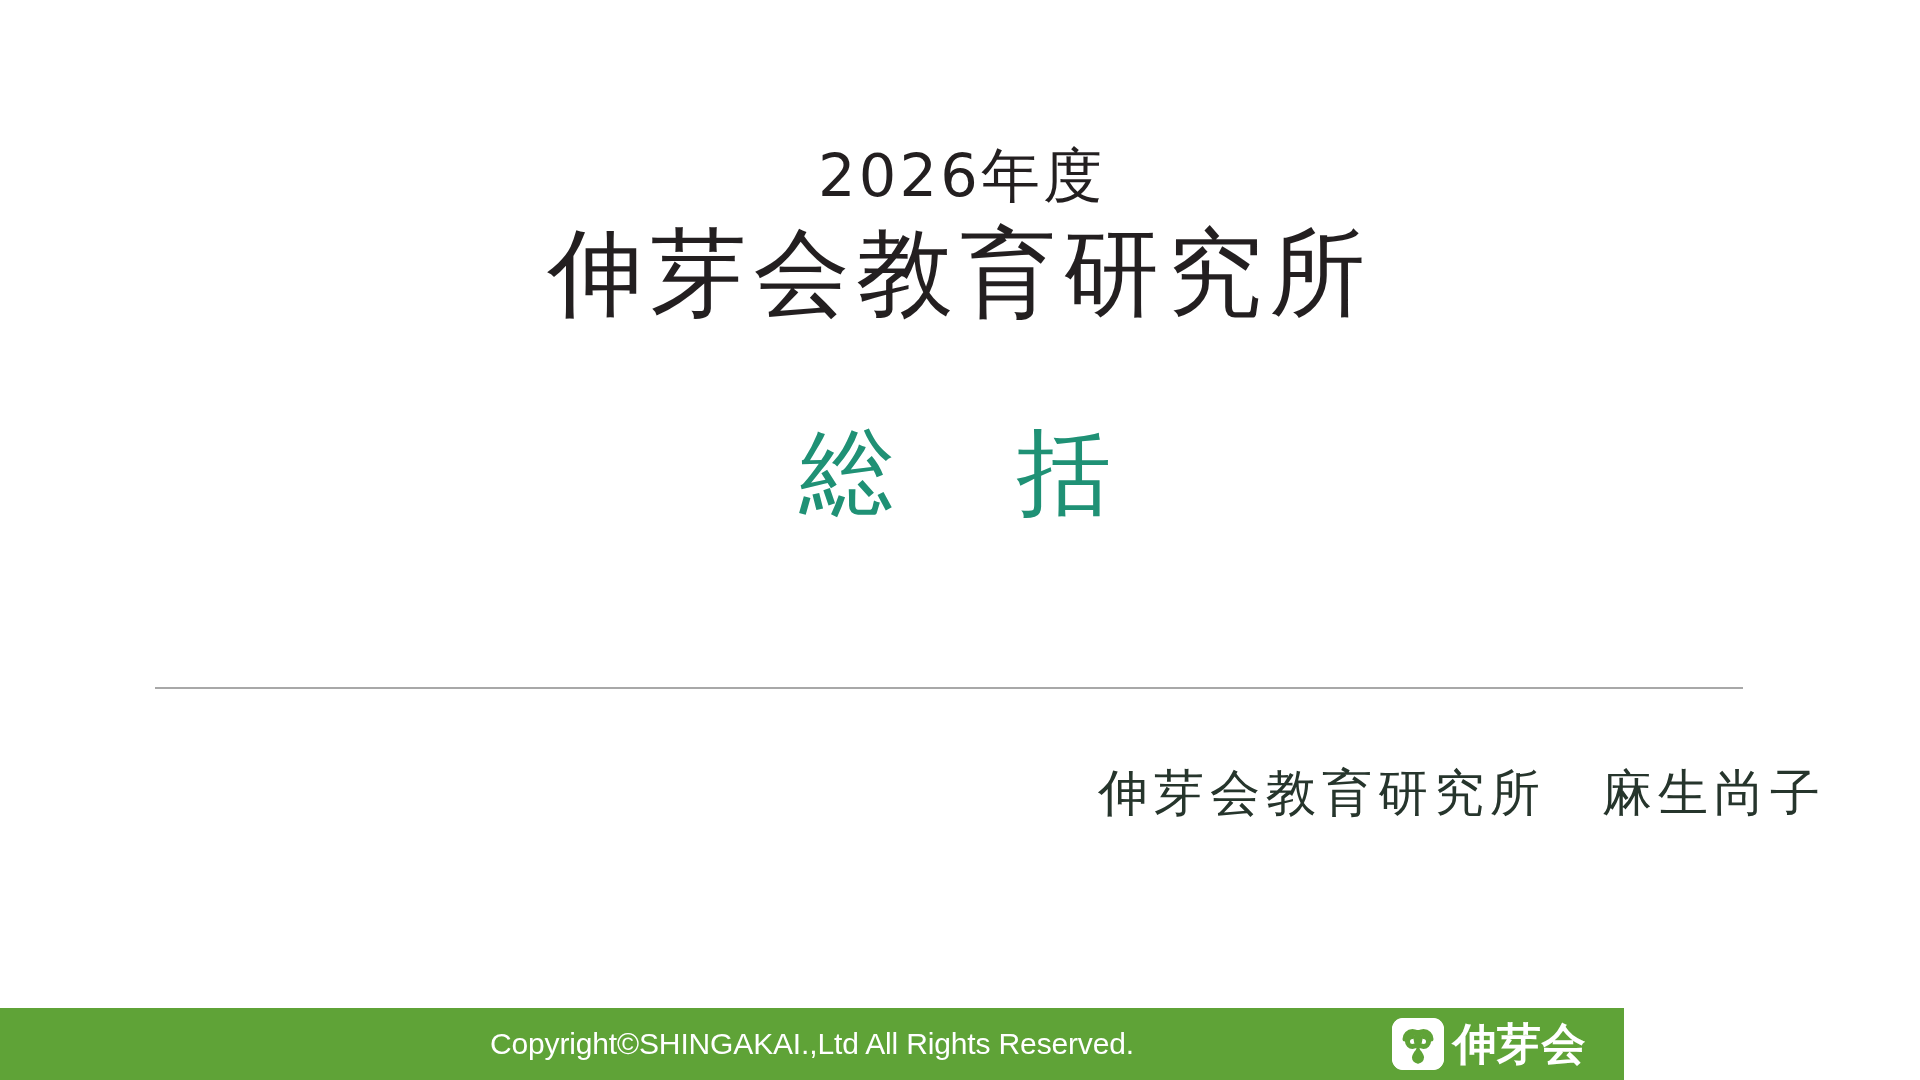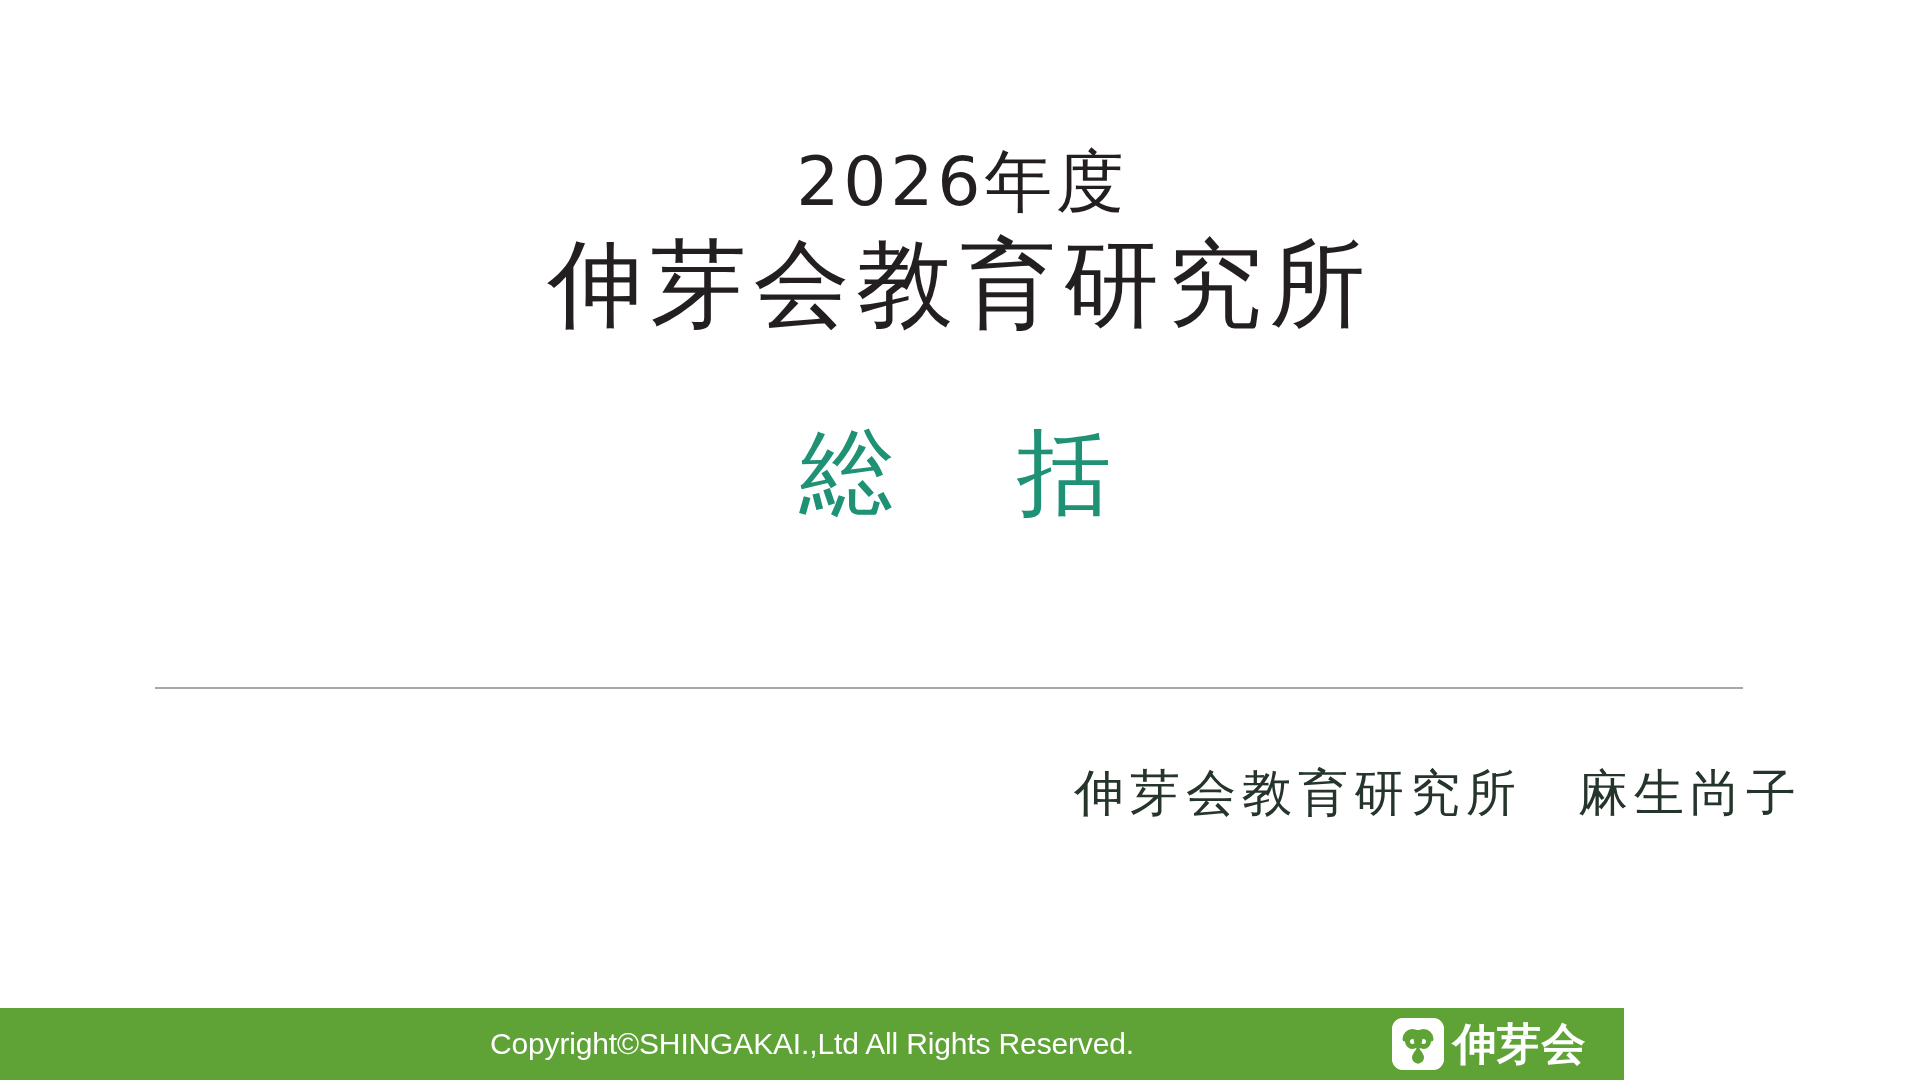--- a/index.html
+++ b/index.html
@@ -36,21 +36,21 @@
   .title-line {
     display: block;
     color: #231f20;
     font-family: "DejaVu Sans", "Liberation Sans", sans-serif;
     font-weight: 400;
     letter-spacing: 0.055em;
     line-height: 1.30;
     white-space: nowrap;
   }
   .title-line-1 {
-    font-size: 68px;
+    font-size: 59px;
     margin-left: 0.06em;
   }
   .title-line-2 {
     font-size: 96px;
     letter-spacing: 0.075em;
     margin-top: -4px;
   }
 
   
   .subtitle-block {
@@ -83,21 +83,21 @@
     border-top: 2px solid #a8a8a8;
   }
 
   
   .presenter-block {
     position: absolute;
     left: 0;
     top: 760px;
     width: 1920px;
     text-align: right;
-    padding-right: 118px;
+    padding-right: 94px;
     box-sizing: border-box;
   }
   .presenter {
     display: inline-block;
     color: #26352c;
     font-family: "DejaVu Sans", "Liberation Sans", sans-serif;
     font-size: 50px;
     font-weight: 400;
     letter-spacing: 0.12em;
     white-space: pre;

